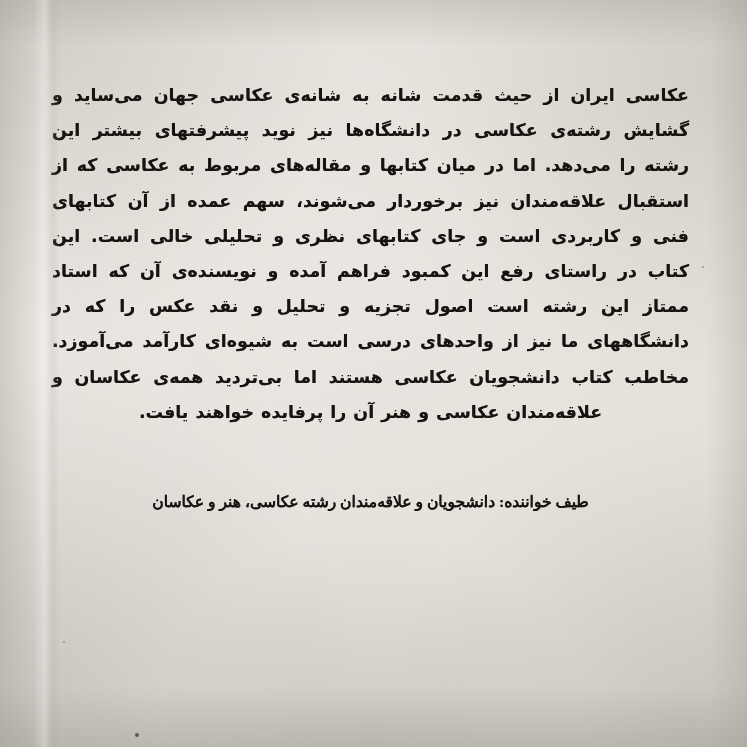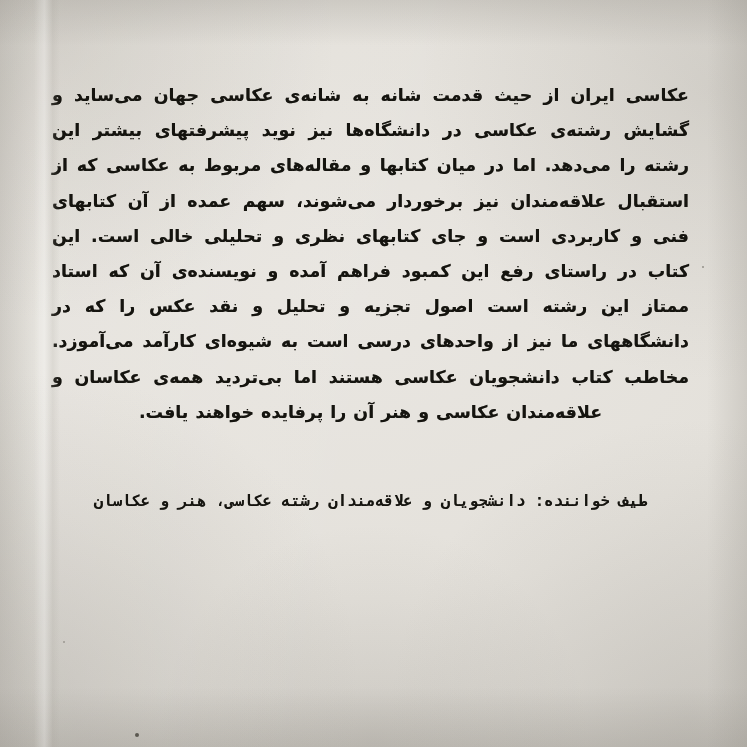--- a/index.html
+++ b/index.html
@@ -76,21 +76,21 @@
   }
 
   .caption {
     position: absolute;
     top: 489px;
     right: 58px;
     left: 52px;
     direction: rtl;
     text-align: center;
     color: #15140f;
-    font-family: Liberation Mono, monospace;
+    font-family: Liberation Serif, serif;
     font-weight: 700;
     font-size: 15.6px;
     line-height: 26px;
     text-shadow: 0 0 0.6px rgba(30,28,22,0.55);
   }
 
   .speck {
     position: absolute;
     border-radius: 50%;
     background: #3a372f;

